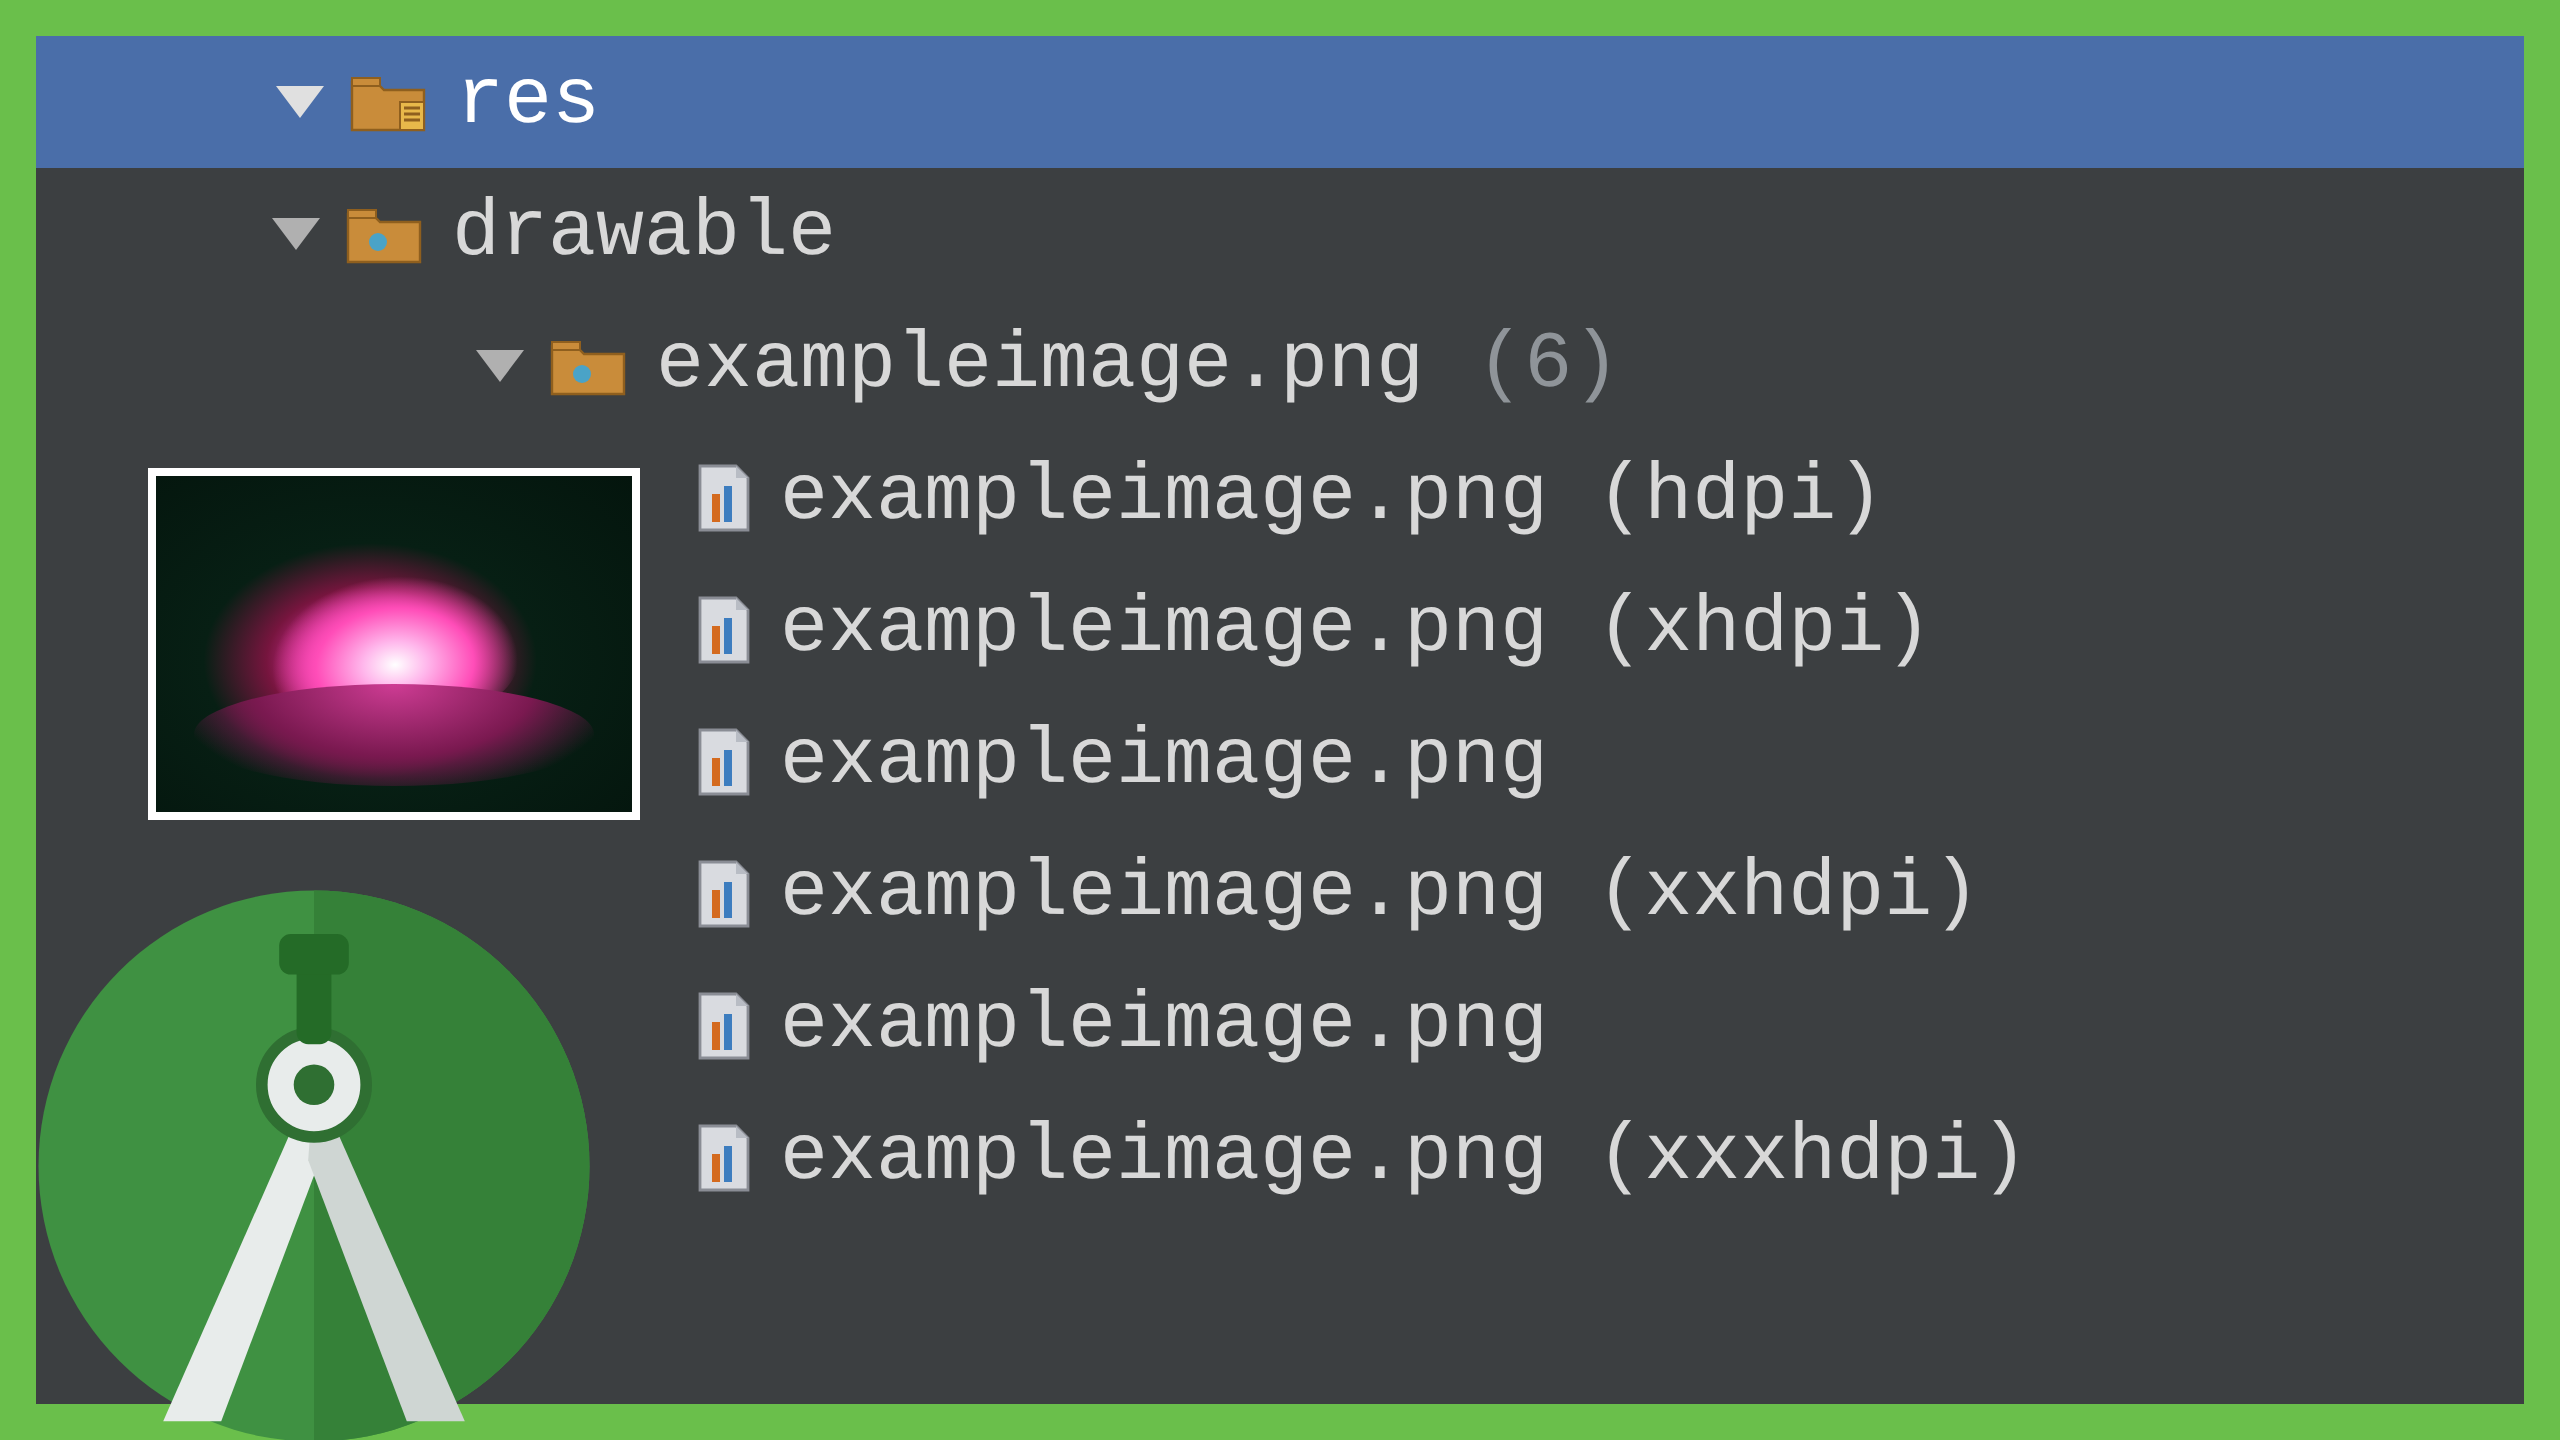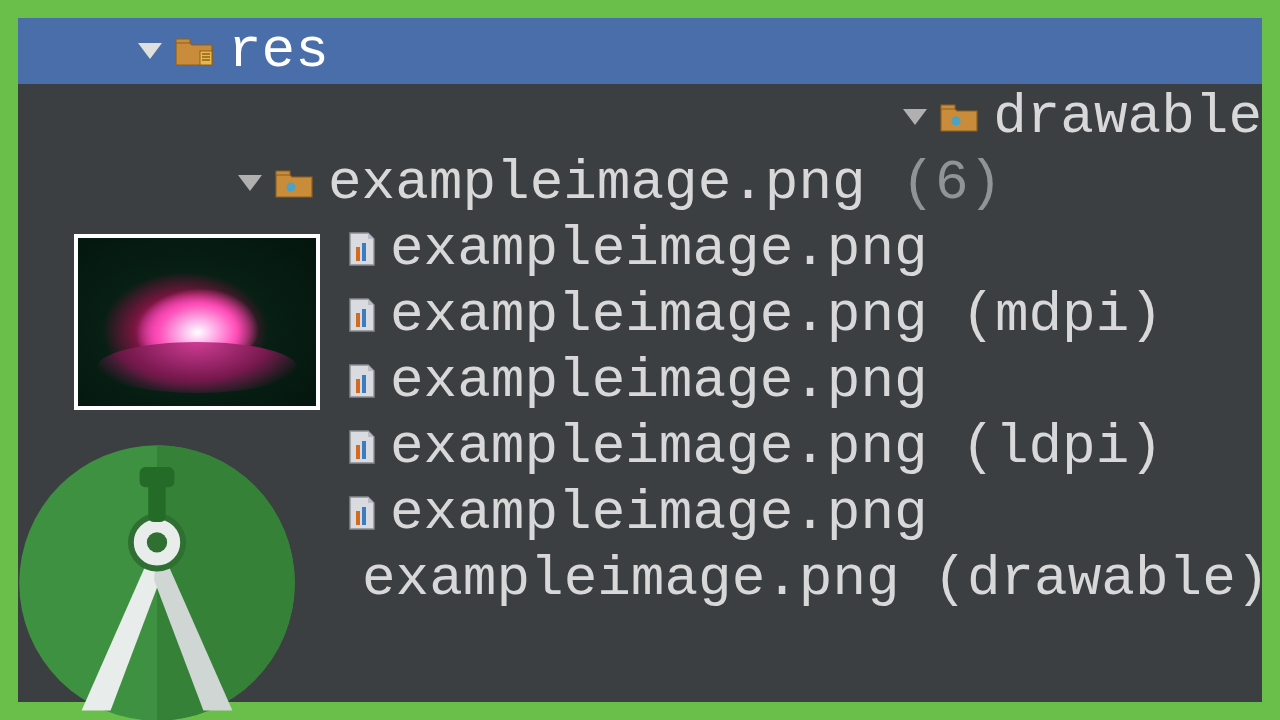--- a/index.html
+++ b/index.html
@@ -18,29 +18,29 @@
     right: 18px;
     bottom: 18px;
     background: #3c3f41;
     overflow: hidden;
   }
   .row {
     display: flex;
     align-items: center;
     height: 66px;
     padding-left: 0;
-    font-size: 56px;
+    font-size: 40px;
     color: #d0d0d0;
     white-space: nowrap;
   }
   .row.selected {
     background: #4a6ea9;
   }
   .indent-1 { padding-left: 120px; }
-  .indent-2 { padding-left: 76px; justify-content: flex-end; }
+  .indent-2 { padding-left: 118px; }
   .indent-3 { padding-left: 220px; }
   .indent-4 { padding-left: 330px; }
   .disclosure {
     width: 0;
     height: 0;
     display: inline-block;
     margin-right: 12px;
   }
   .disclosure.expanded {
     border-left: 12px solid transparent;
@@ -163,88 +163,89 @@
     <span class="file-icon">
       <svg viewBox="0 0 28 36">
         <path d="M2 2 L20 2 L26 8 L26 34 L2 34 Z" fill="#d9dbe0" stroke="#8a8d95" stroke-width="1.4"></path>
         <path d="M20 2 L20 8 L26 8 Z" fill="#b8bcc4"></path>
         <rect x="8" y="16" width="4" height="14" fill="#d46a1f"></rect>
         <rect x="14" y="12" width="4" height="18" fill="#3d7dbf"></rect>
       </svg>
     </span>
     <span class="label">exampleimage.png</span>
     <span>&nbsp;</span>
-  </div>
-
-  <div class="row indent-4">
-    <span class="file-icon">
-      <svg viewBox="0 0 28 36">
-        <path d="M2 2 L20 2 L26 8 L26 34 L2 34 Z" fill="#d9dbe0" stroke="#8a8d95" stroke-width="1.4"></path>
-        <path d="M20 2 L20 8 L26 8 Z" fill="#b8bcc4"></path>
-        <rect x="8" y="16" width="4" height="14" fill="#d46a1f"></rect>
-        <rect x="14" y="12" width="4" height="18" fill="#3d7dbf"></rect>
-      </svg>
-    </span>
-    <span class="label">exampleimage.png</span>
-    <span>&nbsp;</span>
-    <span class="qualifier">(mdpi)</span>
-  </div>
-
-  <div class="row indent-4">
-    <span class="file-icon">
-      <svg viewBox="0 0 28 36">
-        <path d="M2 2 L20 2 L26 8 L26 34 L2 34 Z" fill="#d9dbe0" stroke="#8a8d95" stroke-width="1.4"></path>
-        <path d="M20 2 L20 8 L26 8 Z" fill="#b8bcc4"></path>
-        <rect x="8" y="16" width="4" height="14" fill="#d46a1f"></rect>
-        <rect x="14" y="12" width="4" height="18" fill="#3d7dbf"></rect>
-      </svg>
-    </span>
-    <span class="label">exampleimage.png</span>
-    <span>&nbsp;</span>
-  </div>
-
-  <div class="row indent-4">
-    <span class="file-icon">
-      <svg viewBox="0 0 28 36">
-        <path d="M2 2 L20 2 L26 8 L26 34 L2 34 Z" fill="#d9dbe0" stroke="#8a8d95" stroke-width="1.4"></path>
-        <path d="M20 2 L20 8 L26 8 Z" fill="#b8bcc4"></path>
-        <rect x="8" y="16" width="4" height="14" fill="#d46a1f"></rect>
-        <rect x="14" y="12" width="4" height="18" fill="#3d7dbf"></rect>
-      </svg>
-    </span>
-    <span class="label">exampleimage.png</span>
-    <span>&nbsp;</span>
-    <span class="qualifier">(ldpi)</span>
-  </div>
-
-  <div class="row indent-4">
-    <span class="file-icon">
-      <svg viewBox="0 0 28 36">
-        <path d="M2 2 L20 2 L26 8 L26 34 L2 34 Z" fill="#d9dbe0" stroke="#8a8d95" stroke-width="1.4"></path>
-        <path d="M20 2 L20 8 L26 8 Z" fill="#b8bcc4"></path>
-        <rect x="8" y="16" width="4" height="14" fill="#d46a1f"></rect>
-        <rect x="14" y="12" width="4" height="18" fill="#3d7dbf"></rect>
-      </svg>
-    </span>
-    <span class="label">exampleimage.png</span>
-    <span>&nbsp;</span>
-  </div>
-
-  <div class="row indent-4">
-    <span class="file-icon">
-      <svg viewBox="0 0 28 36">
-        <path d="M2 2 L20 2 L26 8 L26 34 L2 34 Z" fill="#d9dbe0" stroke="#8a8d95" stroke-width="1.4"></path>
-        <path d="M20 2 L20 8 L26 8 Z" fill="#b8bcc4"></path>
-        <rect x="8" y="16" width="4" height="14" fill="#d46a1f"></rect>
-        <rect x="14" y="12" width="4" height="18" fill="#3d7dbf"></rect>
-      </svg>
-    </span>
-    <span class="label">exampleimage.png</span>
-    <span>&nbsp;</span>
-    <span class="qualifier">(drawable)</span>
+    <span class="qualifier">(hdpi)</span>
+  </div>
+
+  <div class="row indent-4">
+    <span class="file-icon">
+      <svg viewBox="0 0 28 36">
+        <path d="M2 2 L20 2 L26 8 L26 34 L2 34 Z" fill="#d9dbe0" stroke="#8a8d95" stroke-width="1.4"></path>
+        <path d="M20 2 L20 8 L26 8 Z" fill="#b8bcc4"></path>
+        <rect x="8" y="16" width="4" height="14" fill="#d46a1f"></rect>
+        <rect x="14" y="12" width="4" height="18" fill="#3d7dbf"></rect>
+      </svg>
+    </span>
+    <span class="label">exampleimage.png</span>
+    <span>&nbsp;</span>
+    <span class="qualifier">(xhdpi)</span>
+  </div>
+
+  <div class="row indent-4">
+    <span class="file-icon">
+      <svg viewBox="0 0 28 36">
+        <path d="M2 2 L20 2 L26 8 L26 34 L2 34 Z" fill="#d9dbe0" stroke="#8a8d95" stroke-width="1.4"></path>
+        <path d="M20 2 L20 8 L26 8 Z" fill="#b8bcc4"></path>
+        <rect x="8" y="16" width="4" height="14" fill="#d46a1f"></rect>
+        <rect x="14" y="12" width="4" height="18" fill="#3d7dbf"></rect>
+      </svg>
+    </span>
+    <span class="label">exampleimage.png</span>
+    <span>&nbsp;</span>
+  </div>
+
+  <div class="row indent-4">
+    <span class="file-icon">
+      <svg viewBox="0 0 28 36">
+        <path d="M2 2 L20 2 L26 8 L26 34 L2 34 Z" fill="#d9dbe0" stroke="#8a8d95" stroke-width="1.4"></path>
+        <path d="M20 2 L20 8 L26 8 Z" fill="#b8bcc4"></path>
+        <rect x="8" y="16" width="4" height="14" fill="#d46a1f"></rect>
+        <rect x="14" y="12" width="4" height="18" fill="#3d7dbf"></rect>
+      </svg>
+    </span>
+    <span class="label">exampleimage.png</span>
+    <span>&nbsp;</span>
+    <span class="qualifier">(xxhdpi)</span>
+  </div>
+
+  <div class="row indent-4">
+    <span class="file-icon">
+      <svg viewBox="0 0 28 36">
+        <path d="M2 2 L20 2 L26 8 L26 34 L2 34 Z" fill="#d9dbe0" stroke="#8a8d95" stroke-width="1.4"></path>
+        <path d="M20 2 L20 8 L26 8 Z" fill="#b8bcc4"></path>
+        <rect x="8" y="16" width="4" height="14" fill="#d46a1f"></rect>
+        <rect x="14" y="12" width="4" height="18" fill="#3d7dbf"></rect>
+      </svg>
+    </span>
+    <span class="label">exampleimage.png</span>
+    <span>&nbsp;</span>
+  </div>
+
+  <div class="row indent-4">
+    <span class="file-icon">
+      <svg viewBox="0 0 28 36">
+        <path d="M2 2 L20 2 L26 8 L26 34 L2 34 Z" fill="#d9dbe0" stroke="#8a8d95" stroke-width="1.4"></path>
+        <path d="M20 2 L20 8 L26 8 Z" fill="#b8bcc4"></path>
+        <rect x="8" y="16" width="4" height="14" fill="#d46a1f"></rect>
+        <rect x="14" y="12" width="4" height="18" fill="#3d7dbf"></rect>
+      </svg>
+    </span>
+    <span class="label">exampleimage.png</span>
+    <span>&nbsp;</span>
+    <span class="qualifier">(xxxhdpi)</span>
   </div>
 
 </div>
 
 <div class="thumb"></div>
 
 <div class="logo">
   <svg viewBox="0 0 200 200">
     <circle cx="100" cy="100" r="95" fill="#3f9142"></circle>
     <path d="M100 5 A95 95 0 0 1 100 195 Z" fill="#358138"></path>

